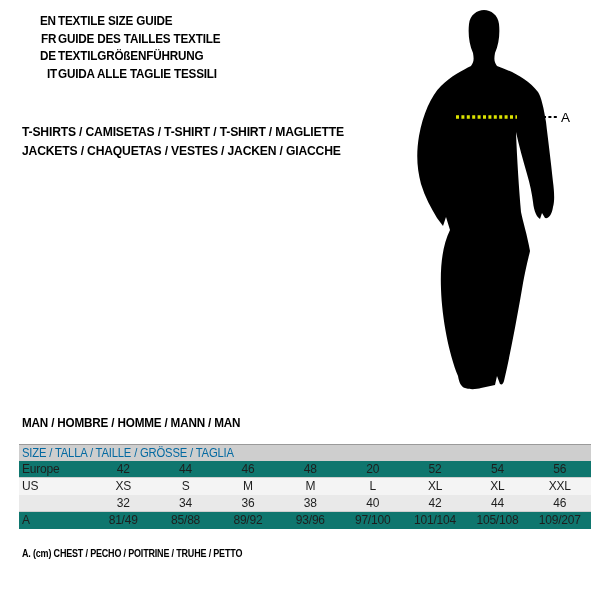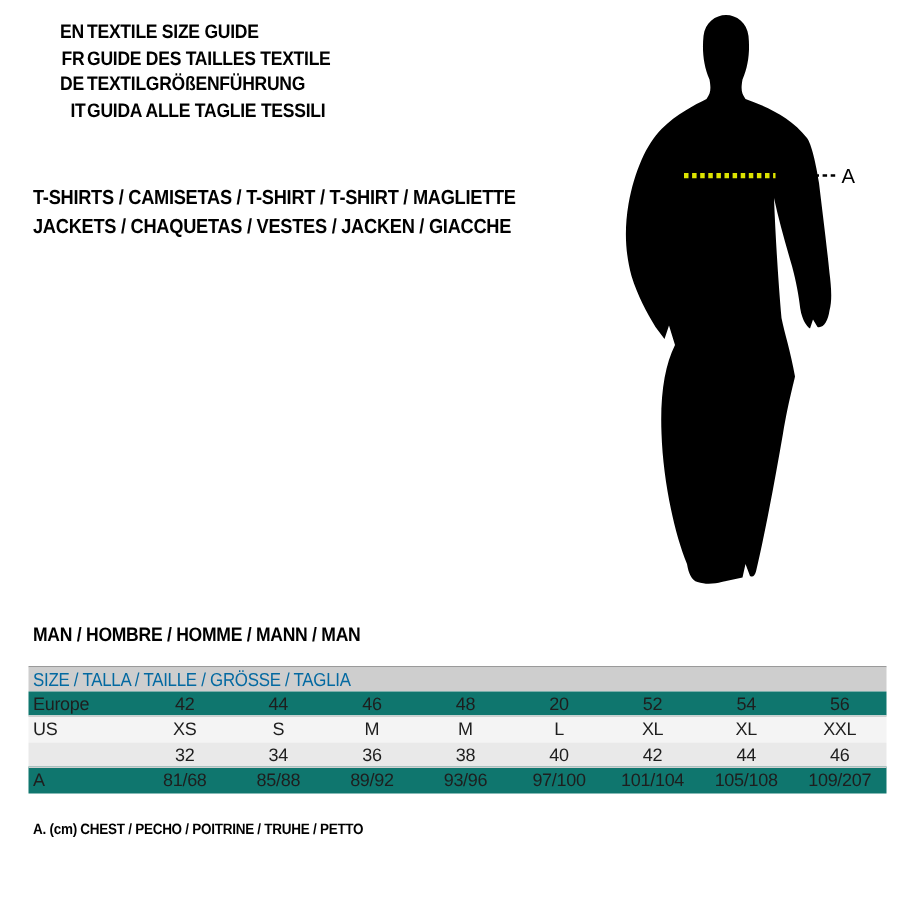--- a/index.html
+++ b/index.html
@@ -131,21 +131,21 @@
     <span class="t-cell">36</span>
     <span class="t-cell">38</span>
     <span class="t-cell">40</span>
     <span class="t-cell">42</span>
     <span class="t-cell">44</span>
     <span class="t-cell">46</span>
   </div>
 
   <div class="t-row h17 sep bg-white">
     <span class="t-label">A</span>
-    <span class="t-cell">81/68</span>
+    <span class="t-cell">81/49</span>
     <span class="t-cell">85/88</span>
     <span class="t-cell">89/92</span>
     <span class="t-cell">93/96</span>
     <span class="t-cell">97/100</span>
     <span class="t-cell">101/104</span>
     <span class="t-cell">105/108</span>
     <span class="t-cell">109/207</span>
   </div>
 </div>
 

